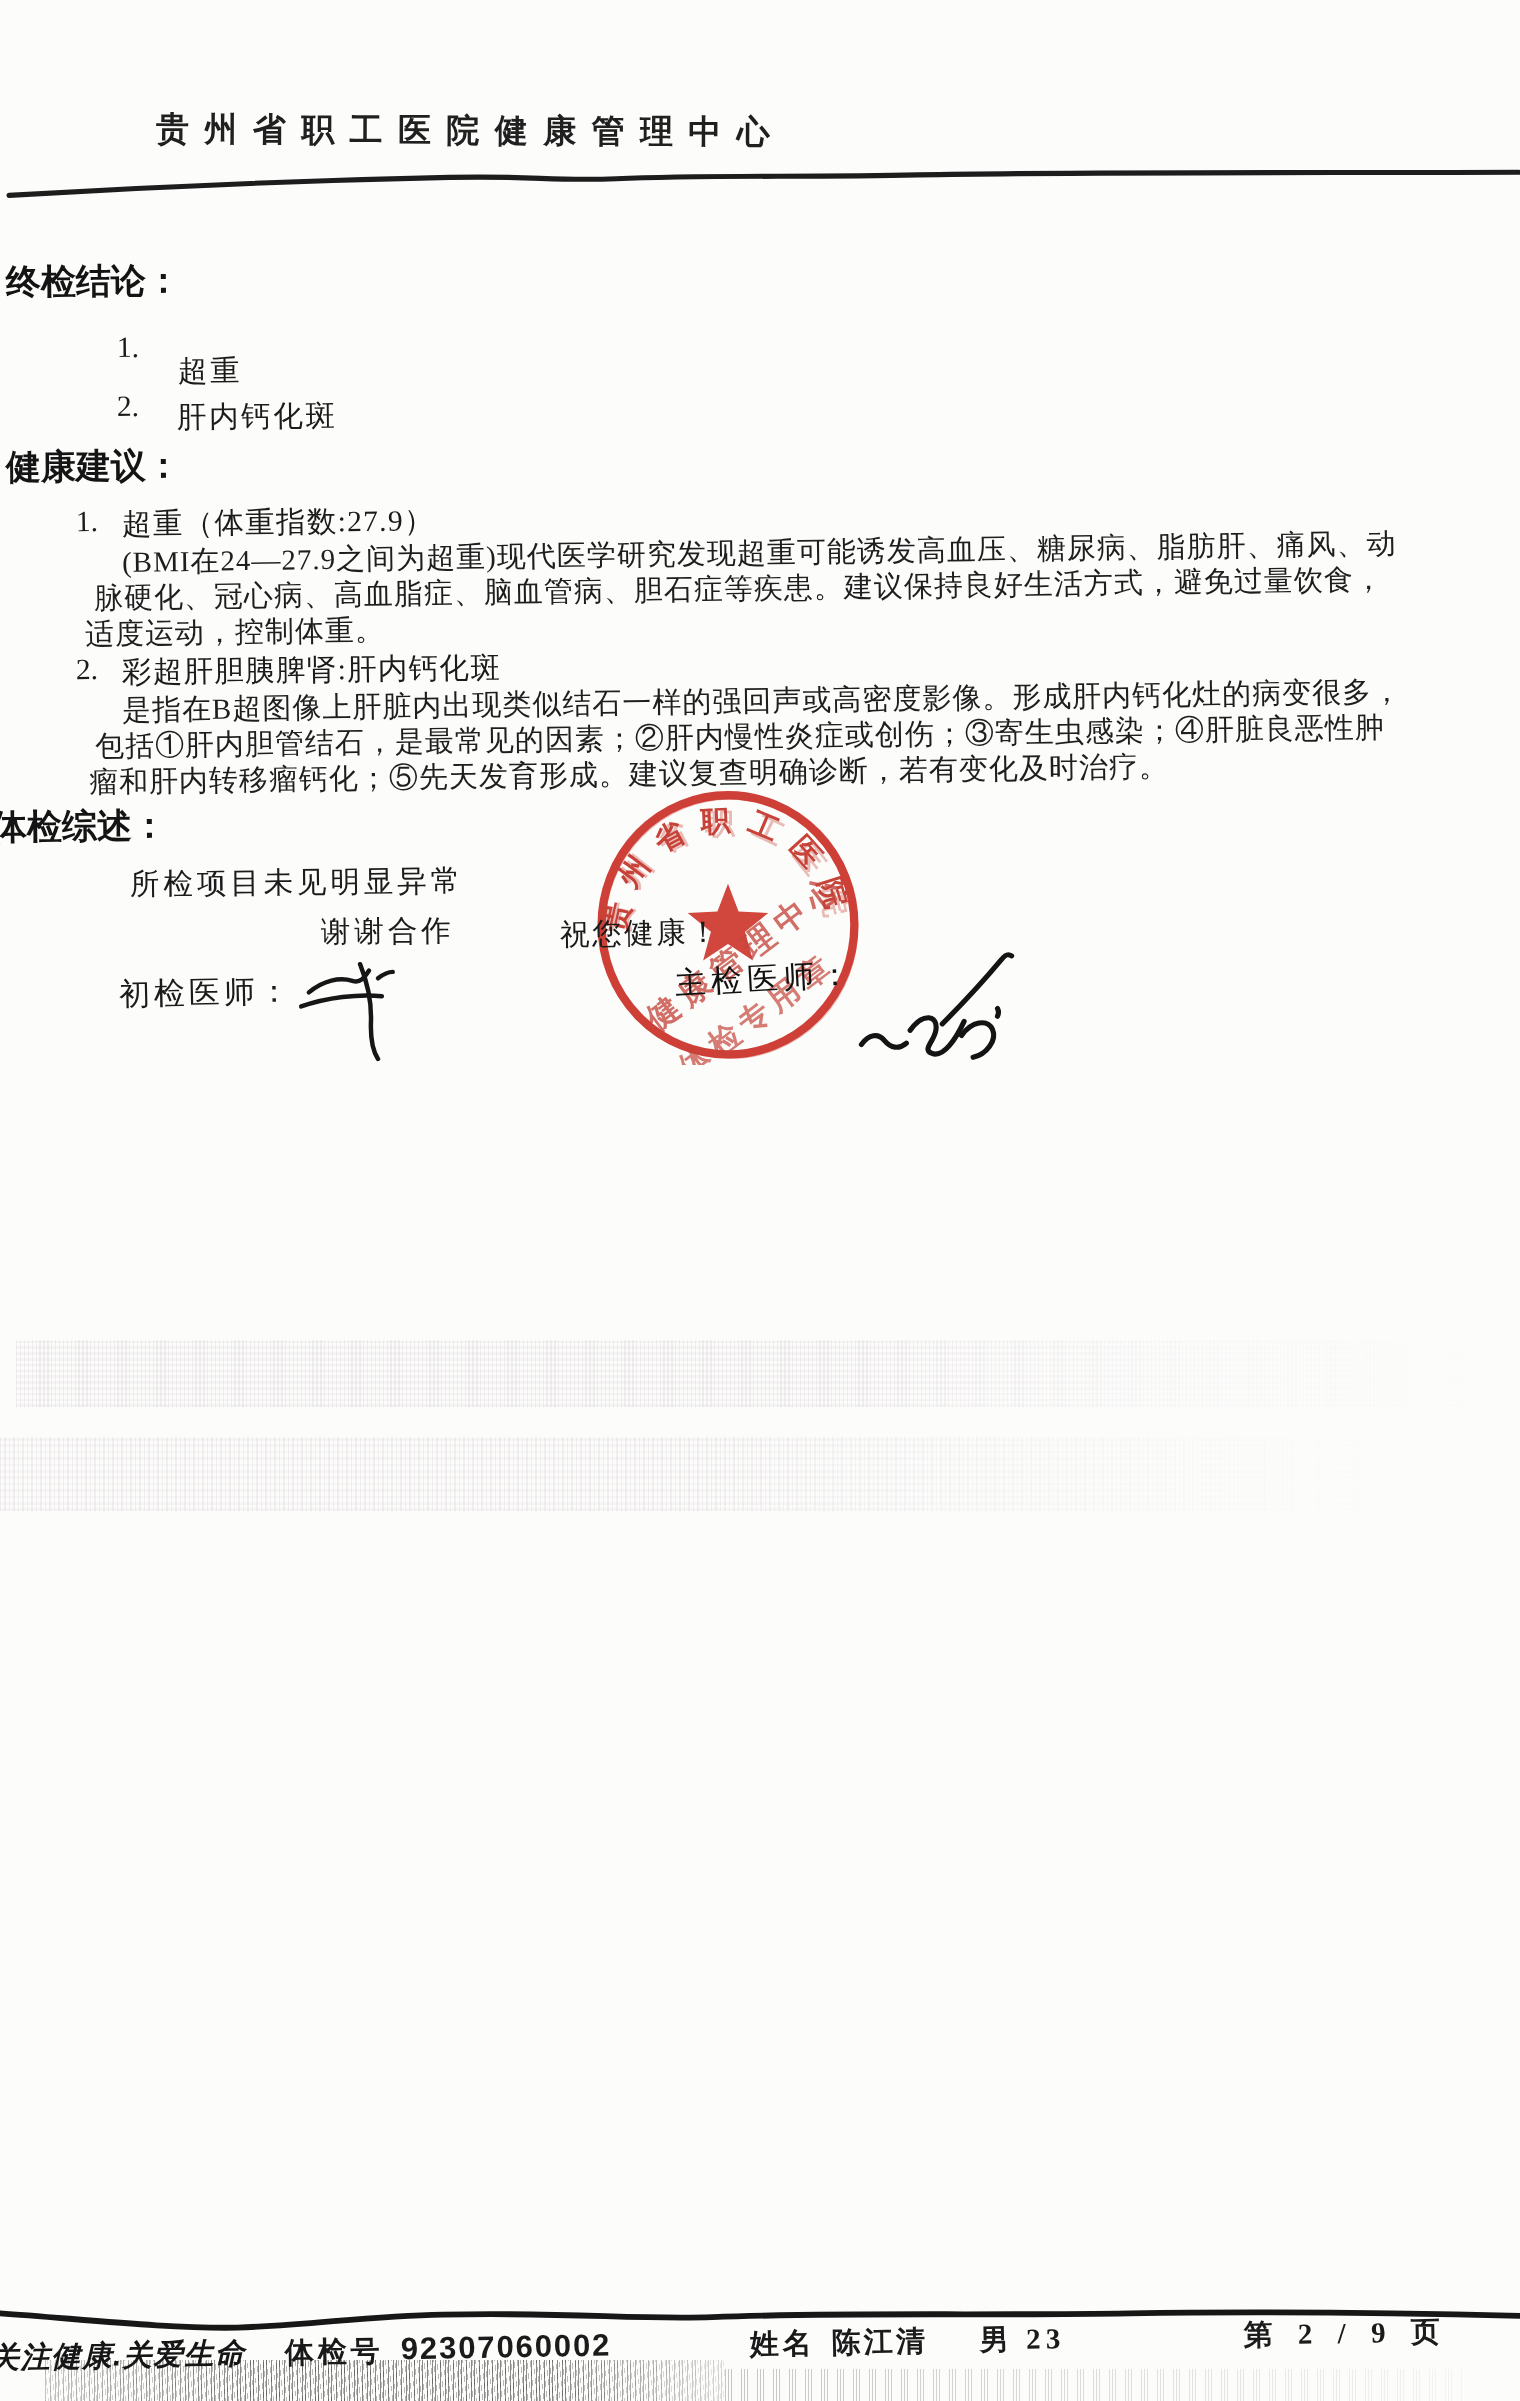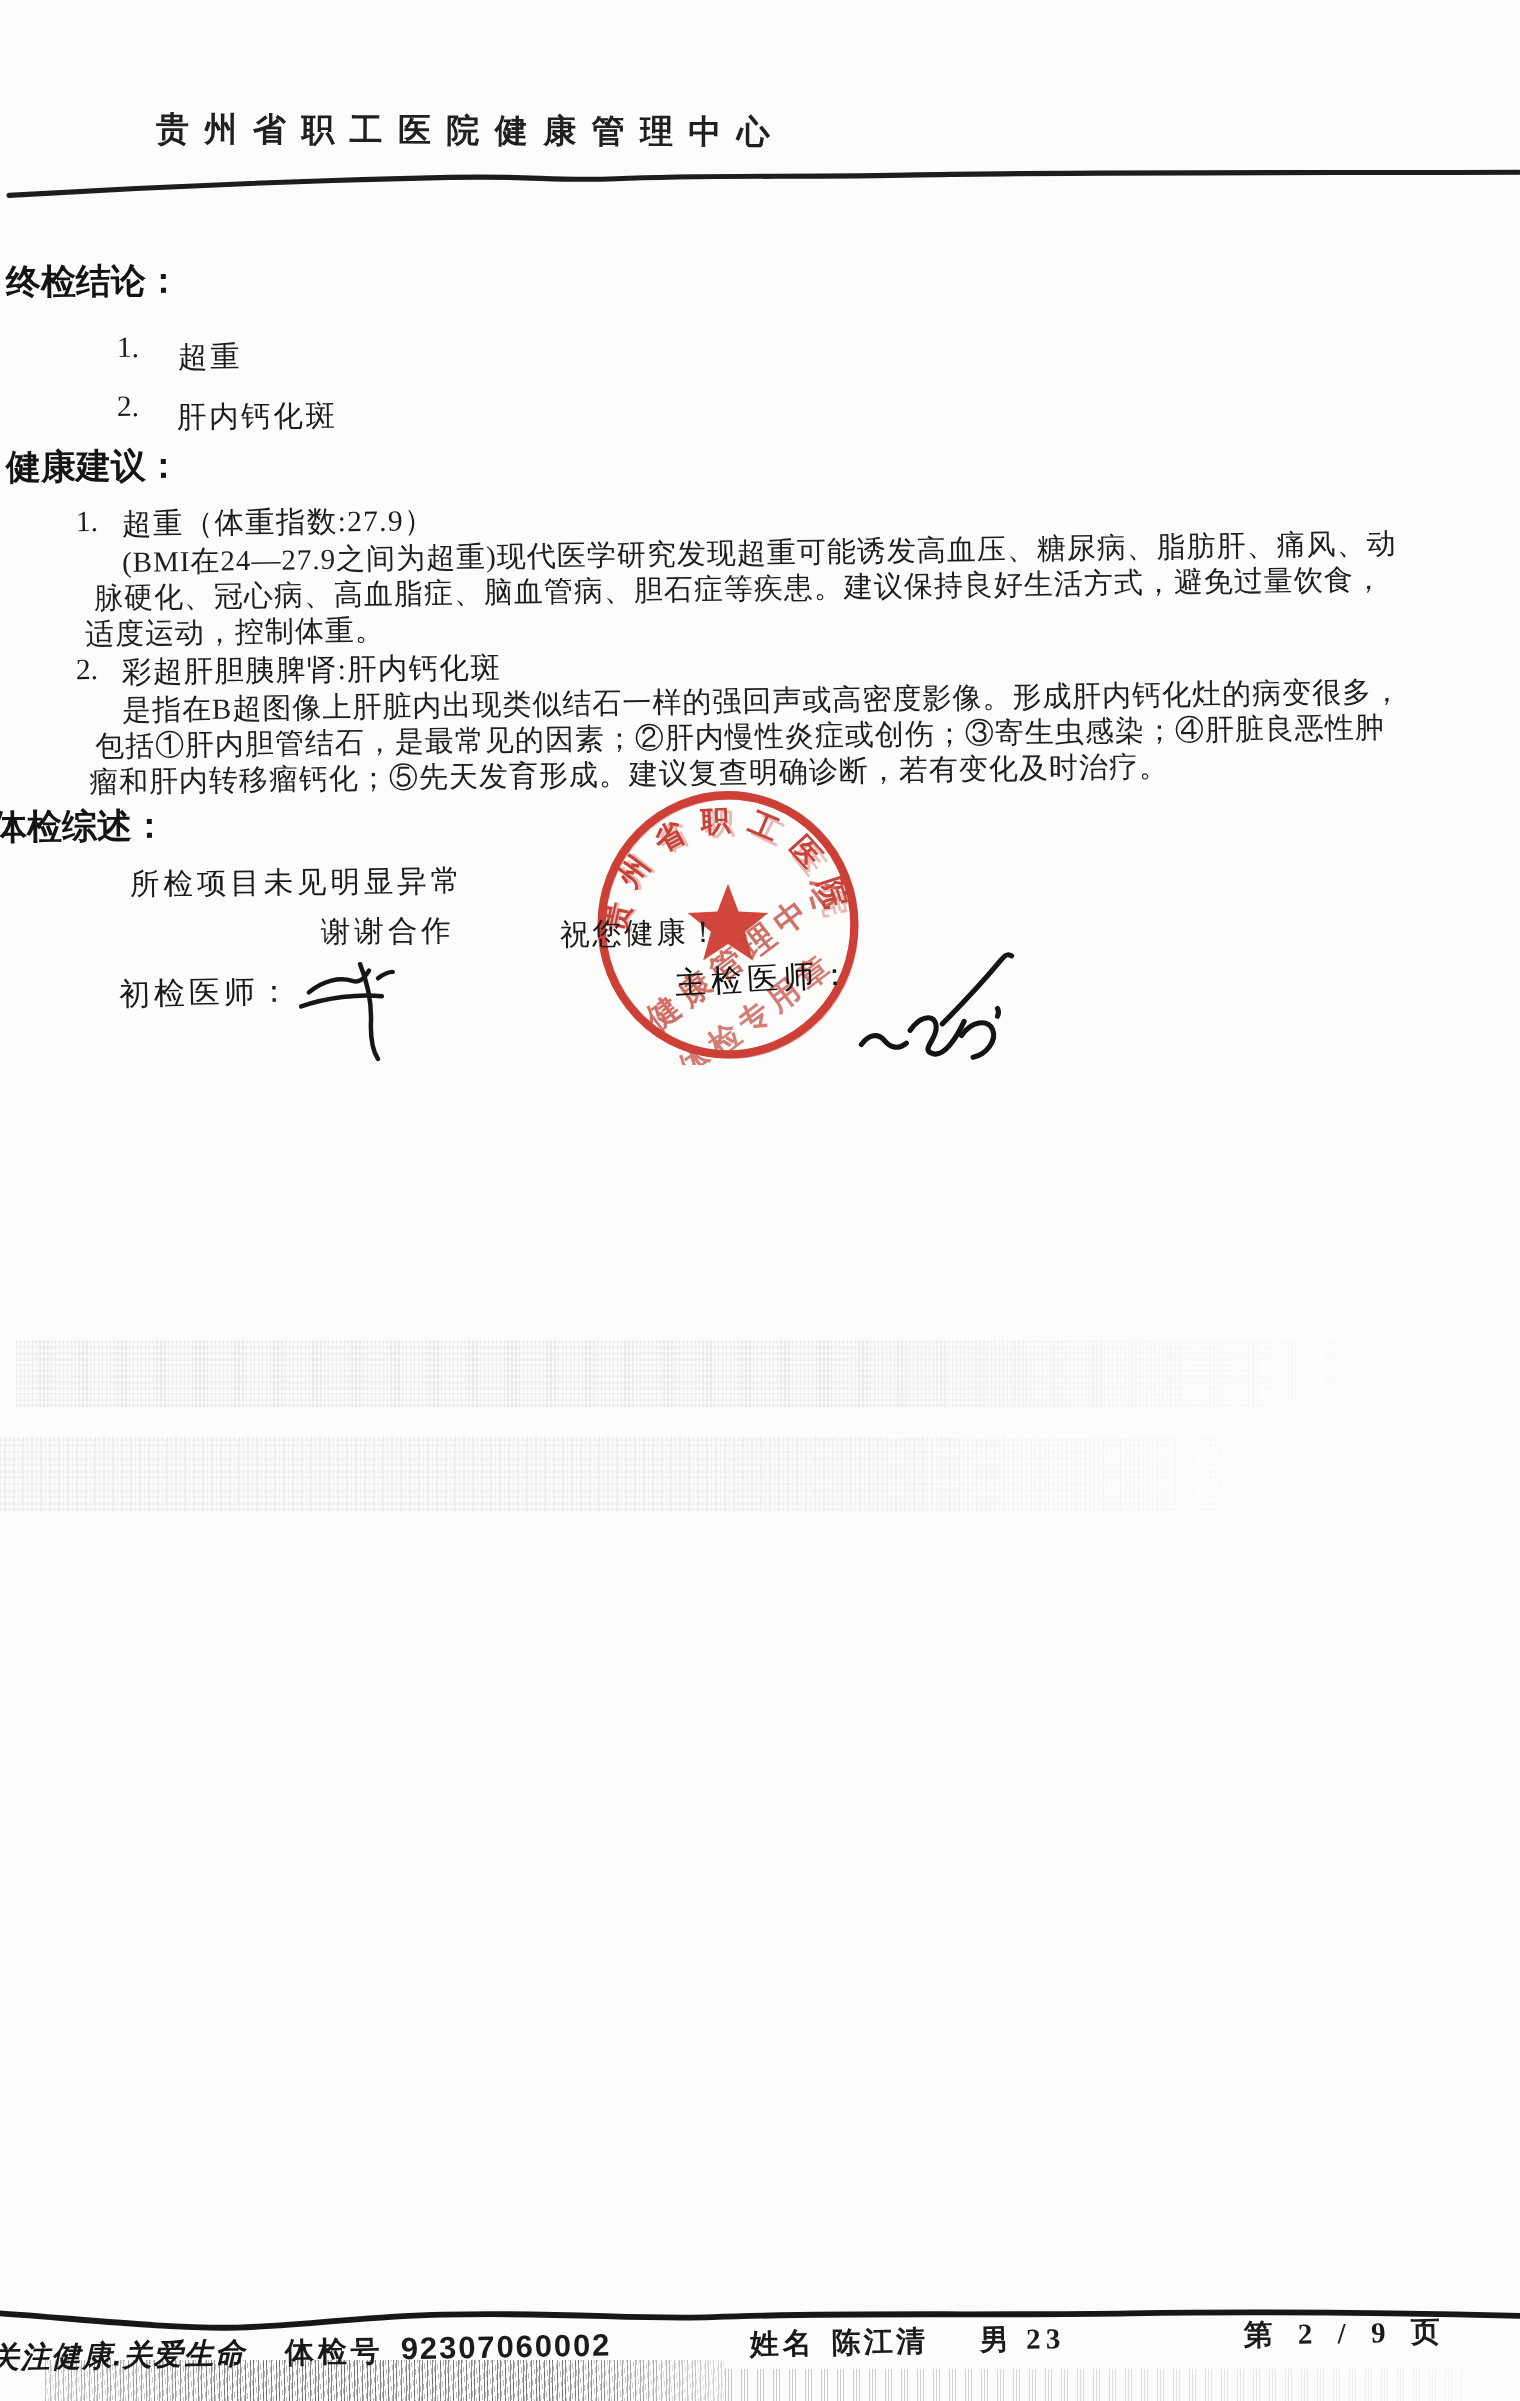--- a/index.html
+++ b/index.html
@@ -16,21 +16,21 @@
   }
   .header-rule{left:0;top:162px;width:1520px;height:45px;}
   
   .h-big{font-size:35px;font-weight:700;color:#141414;transform:rotate(-0.6deg);transform-origin:left center;}
   .h-conclusion{left:6.4px;top:259px;}
   .h-advice{left:6.4px;top:444px;}
   .h-summary{left:-7.7px;top:804px;}
   
   .c-num{font-size:29.5px;transform:rotate(-0.6deg);}
   .c-txt{font-size:29.5px;letter-spacing:2.6px;transform:rotate(-0.6deg);transform-origin:left center;}
-  .c1n{left:117px;top:331px;} .c1t{left:178px;top:338px;}
+  .c1n{left:117px;top:331px;} .c1t{left:178px;top:352px;}
   .c2n{left:117px;top:390px;} .c2t{left:177px;top:398px;}
   
   .a-num{font-size:29.5px;transform:rotate(-0.7deg);}
   .a-title{font-size:29.5px;letter-spacing:1.3px;transform:rotate(-0.7deg);transform-origin:left center;}
   .a-line{font-size:29px;letter-spacing:1px;transform:rotate(-0.85deg);transform-origin:left center;color:#1e1e1e;}
   .a1n{left:76px;top:505px;} .a1t{left:122px;top:505px;}
   .a1l1{left:122px;top:543px;} .a1l2{left:94px;top:579px;} .a1l3{left:85px;top:615px;}
   .a2n{left:76px;top:653px;} .a2t{left:122px;top:653px;}
   .a2l1{left:122px;top:691px;} .a2l2{left:95px;top:727px;} .a2l3{left:89px;top:763px;}
   

